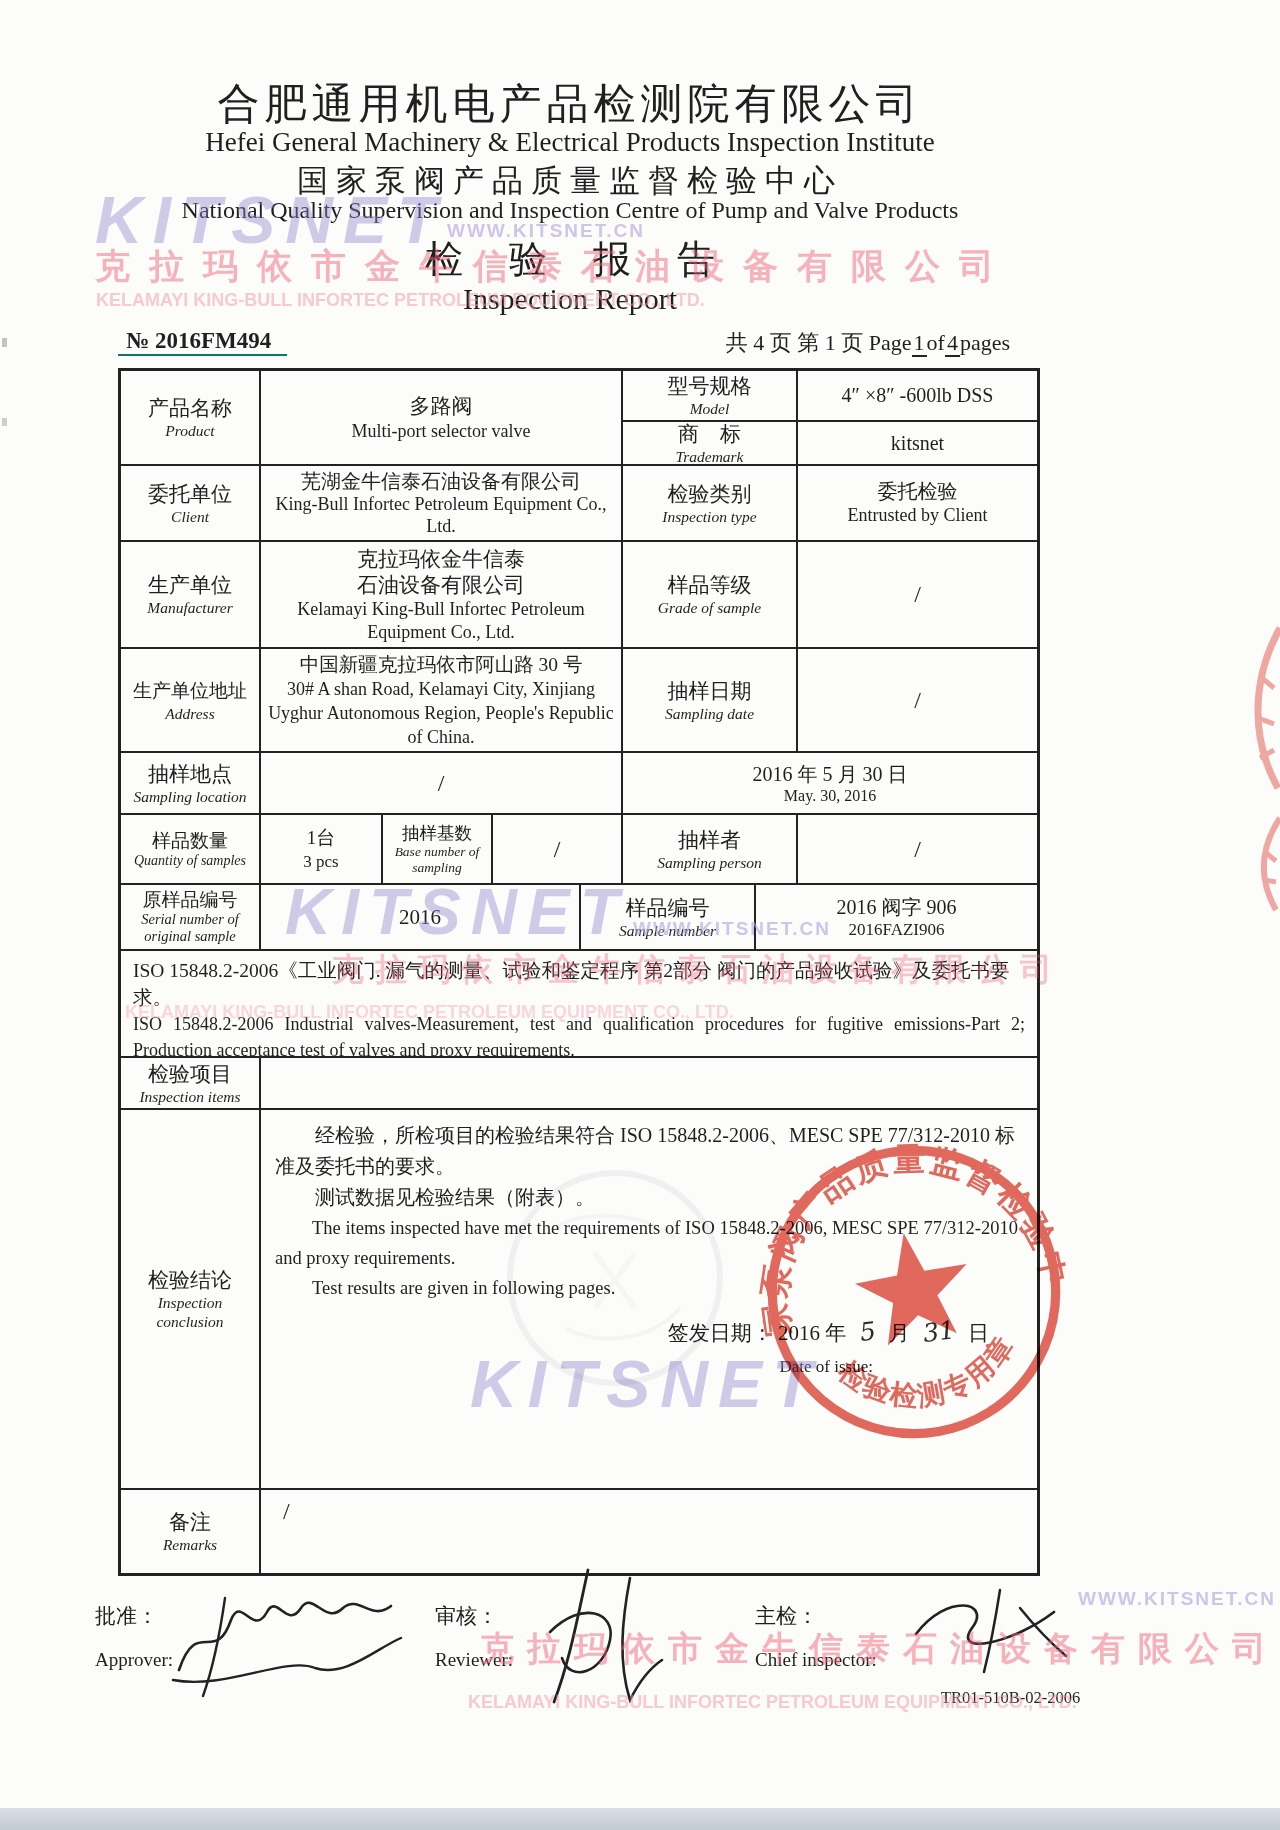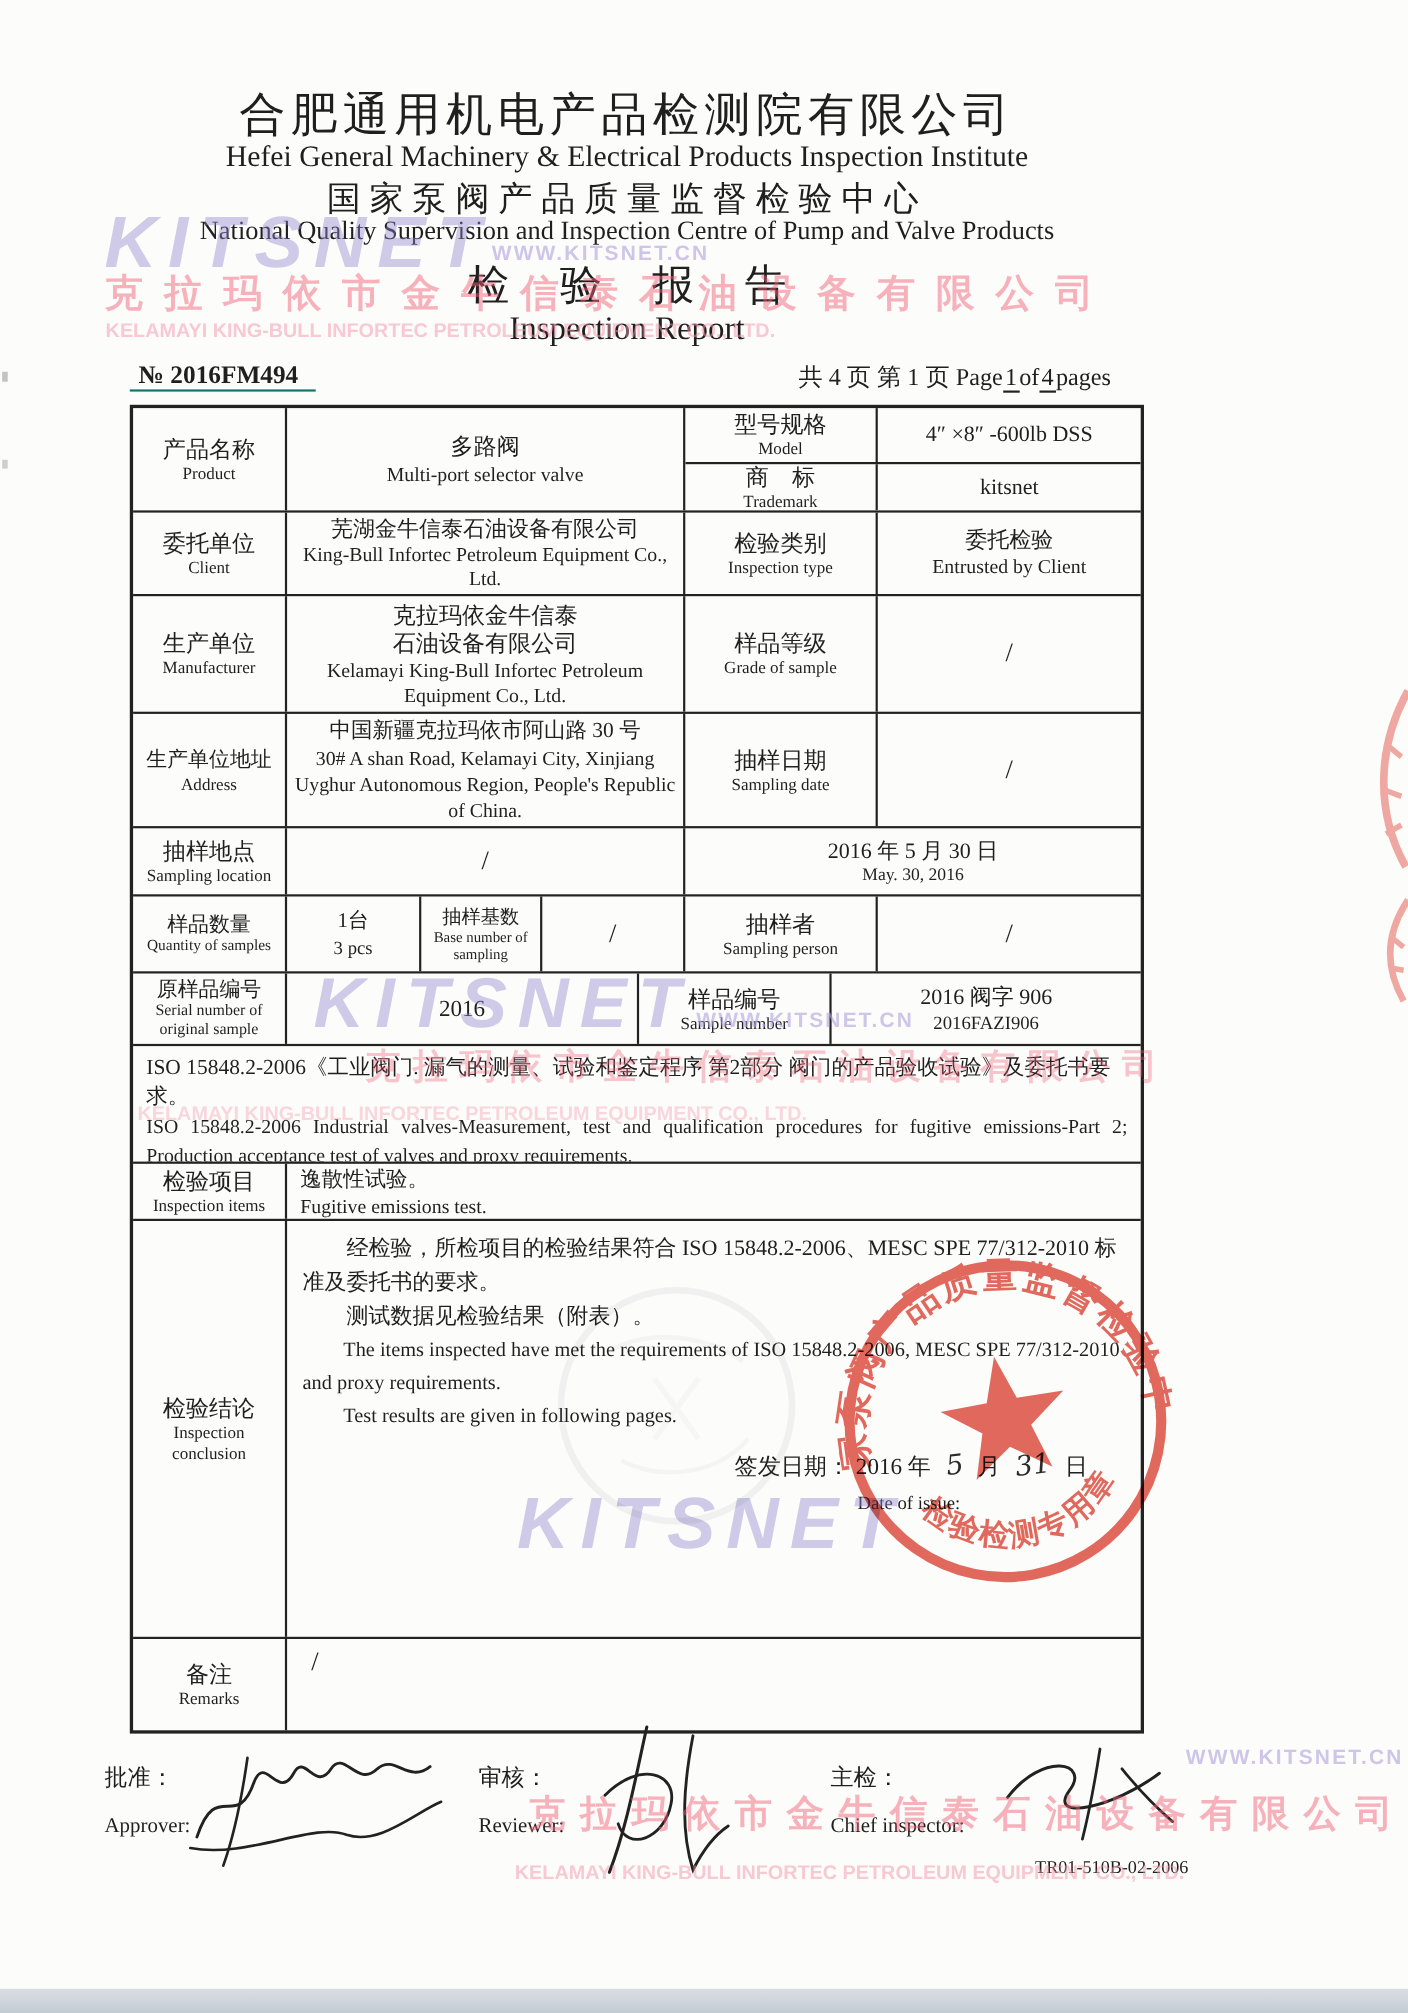--- a/index.html
+++ b/index.html
@@ -28,21 +28,21 @@
          color:rgba(244,150,170,0.50);font-size:18px;}
   
   .tbl{position:absolute;left:118px;top:368px;width:922px;border:3px solid #222;z-index:2;box-sizing:border-box;}
   .tbl *{box-sizing:border-box;}
   .trow{display:flex;border-bottom:2px solid #222;}
   .trow.last{border-bottom:none;}
   .cell{border-right:2px solid #222;display:flex;flex-direction:column;justify-content:center;
         align-items:center;text-align:center;overflow:hidden;}
   .cell.endc{border-right:none;flex:1;}
   .lcn{font-size:21px;line-height:26px;}
-  .len{font-size:15.5px;line-height:19px;}
+  .len{font-size:15.5px;line-height:19px;font-style:italic;}
   .vcn{font-size:21px;line-height:27px;}
   .ven{font-size:18px;line-height:23px;}
   .slash{font-size:24px;}
   .subrow{display:flex;width:100%;}
   .stack{padding:0;flex-direction:column;align-items:stretch;}
   .freecell{align-items:stretch;text-align:left;padding:6px 12px;justify-content:flex-start;}
   .bascn{font-size:19.5px;line-height:27px;}
   .basen{font-size:18px;line-height:26px;text-align:justify;}
   .ind{text-indent:2em;}
   .issue-line{text-align:right;font-size:21px;margin-top:14px;padding-right:34px;}
@@ -250,24 +250,20 @@
         <div class="bascn">ISO 15848.2-2006《工业阀门. 漏气的测量、试验和鉴定程序 第2部分 阀门的产品验收试验》及委托书要求。</div>
         <div class="basen">ISO  15848.2-2006  Industrial  valves-Measurement,  test  and  qualification  procedures  for fugitive emissions-Part 2; Production acceptance test of valves and proxy requirements.</div>
       </div>
     </div>
 
     <div class="trow" style="height:52px">
       <div class="cell" style="width:140px">
         <div class="lcn">检验项目</div>
         <div class="len">Inspection items</div>
       </div>
-      <div class="cell endc freecell" style="padding:2px 12px">
-        <div class="bascn" style="line-height:26px">逸散性试验。</div>
-        <div class="basen" style="line-height:23px">Fugitive emissions test.</div>
-      </div>
     </div>
 
     <div class="trow" style="height:380px">
       <div class="cell" style="width:140px">
         <div class="lcn">检验结论</div>
         <div class="len" style="max-width:110px">Inspection conclusion</div>
       </div>
       <div class="cell endc freecell" style="padding:10px 14px">
         <div class="bascn ind" style="font-size:20px;line-height:31px">经检验，所检项目的检验结果符合 ISO 15848.2-2006、MESC SPE 77/312-2010 标准及委托书的要求。</div>
         <div class="bascn ind" style="font-size:20px;line-height:31px">测试数据见检验结果（附表）。</div>

